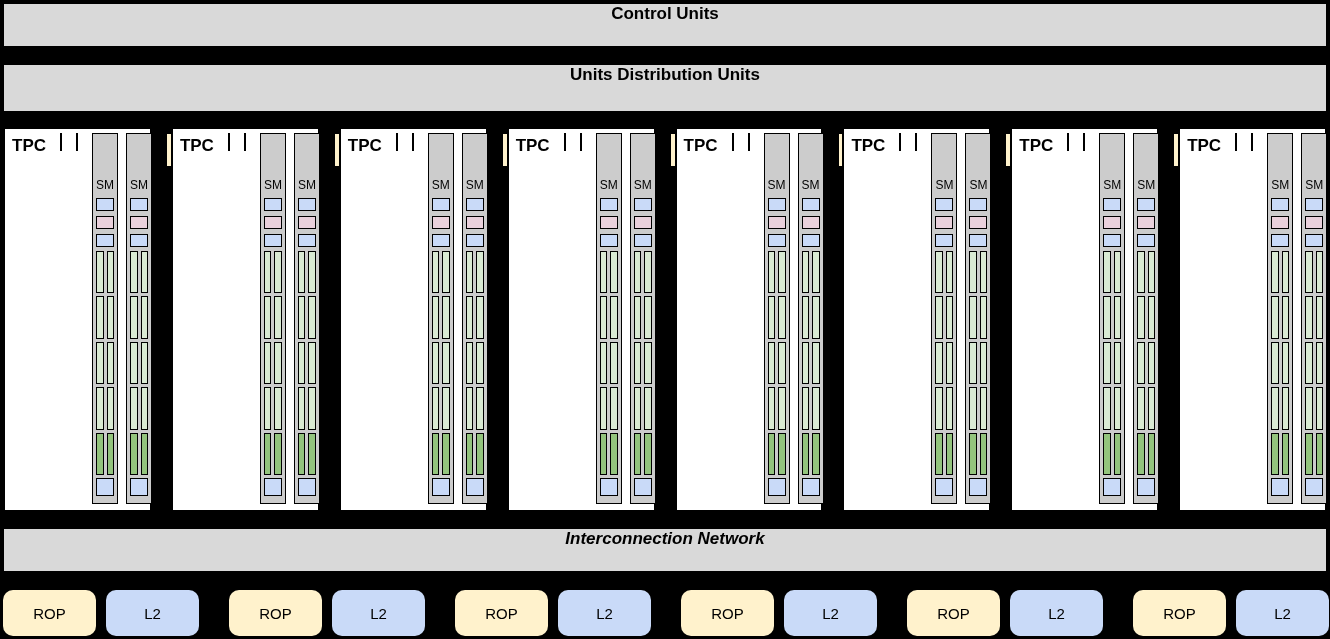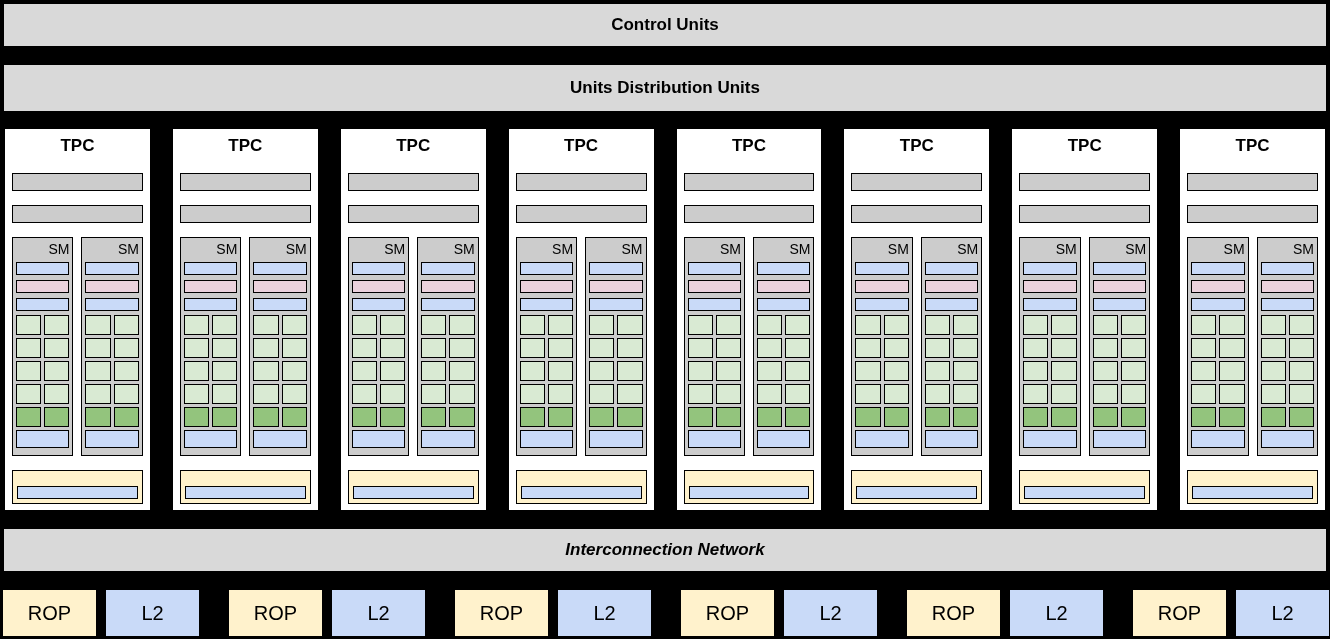--- a/index.html
+++ b/index.html
@@ -10,39 +10,39 @@
     position: relative; overflow: hidden;
     color: #000;
   }
 
   
   .hbar-label {
     position: absolute; left: 3px; right: 3px;
     background: var(--bar-gray, #D9D9D9);
     border: 1px solid var(--black, #000000);
     box-sizing: border-box;
-    display: flex; align-items: center; justify-content: center;
+    display: flex; justify-content: center;
     font-weight: bold; font-size: 17px;
   }
   #control-bar      { top: 3px;   height: 44px; }
   #work-bar         { top: 64px;  height: 48px; }
   #interconnect-bar { top: 528px; height: 44px; font-style: italic; }
 
   
   #tpc-row {
     position: absolute; top: 127px; left: 3px; right: 3px; height: 385px;
     display: flex; gap: 19px;
   }
   .tpc {
     flex: 1; min-width: 0;
     background: var(--white, #FFFFFF);
     border: 2px solid var(--black, #000000);
     box-sizing: border-box;
     padding: 4px 7px 6px;
-    display: flex; flex-direction: column; gap: 14px;
+    display: flex; flex-direction: row; gap: 14px;
   }
   .tpc-title {
     flex: 0 0 auto; height: 26px; line-height: 26px;
     text-align: center; font-weight: bold; font-size: 17px;
   }
   .gray-bar {
     flex: 0 0 auto; height: 18px;
     background: var(--block-gray, #CCCCCC);
     border: 1px solid var(--black, #000000);
     box-sizing: border-box;
@@ -53,21 +53,21 @@
   .sm {
     flex: 1; min-width: 0; min-height: 0;
     background: var(--block-gray, #CCCCCC);
     border: 1px solid var(--black, #000000);
     box-sizing: border-box;
     padding: 0 3px 7px;
     display: flex; flex-direction: column;
   }
   .sm-title {
     flex: 0 0 auto; height: 22px; line-height: 22px;
-    text-align: right; font-size: 14px;
+    text-align: right; font-size: 12px; margin-top: 40px;
   }
   .thin-bar {
     flex: 0 0 auto; height: 13px;
     border: 1px solid var(--black, #000000);
     box-sizing: border-box;
   }
   .blue { background: var(--blue, #C9DAF8); }
   .pink { background: var(--pink, #EAD1DC); }
   .mt2 { margin-top: 2px; }
   .mt5 { margin-top: 5px; }
@@ -105,21 +105,21 @@
 
   
   #memory-row {
     position: absolute; top: 590px; left: 3px; right: 1px; height: 46px;
     display: flex; justify-content: space-between;
   }
   .mem-pair { display: flex; gap: 10px; }
   .rop, .l2 {
     width: 93px; height: 46px;
     display: flex; align-items: center; justify-content: center;
-    font-size: 20px; box-sizing: border-box;
+    font-size: 15px; box-sizing: border-box; border-radius: 10px;
   }
   .rop { background: var(--yellow, #FFF2CC); }
   .l2  { background: var(--blue, #C9DAF8); }
 </style>
 </head>
 <body>
 
 <div id="control-bar" class="hbar-label">
   <span>Control Units</span>
 </div>

